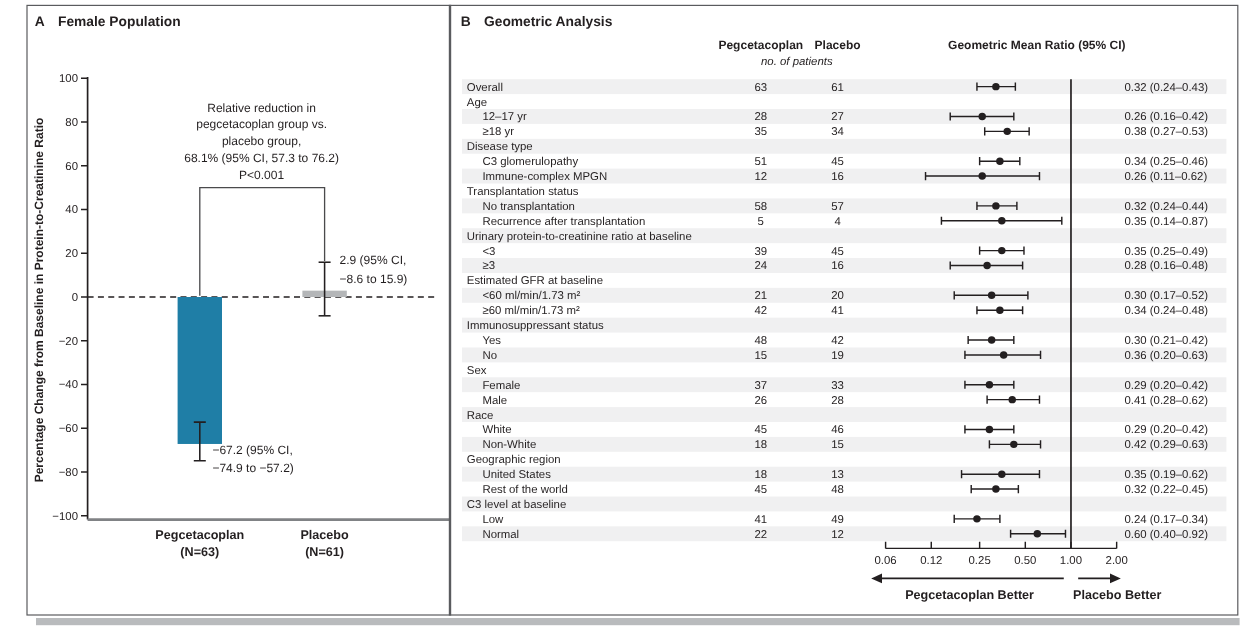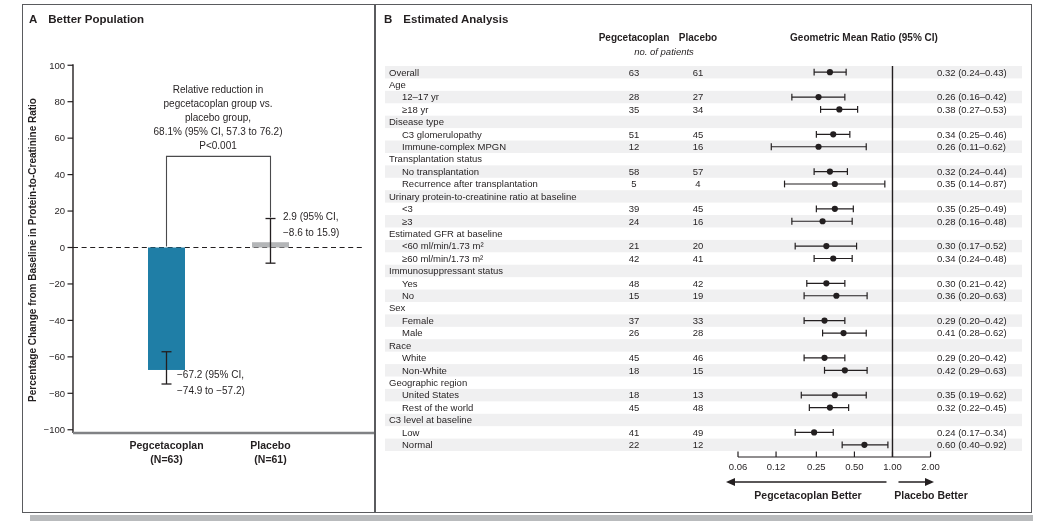--- a/index.html
+++ b/index.html
@@ -15,24 +15,24 @@
   .panel-title .letter{margin-right:11px;}
   svg{position:absolute;}
   svg text{font-family:"Liberation Sans",sans-serif;fill:#231f20;}
 </style>
 </head>
 <body>
 
 <div class="figure-box"></div>
 
 <div class="panel-title" style="left:29px;">
-  <span class="letter">A</span><span>Better Population</span>
+  <span class="letter">A</span><span>Female Population</span>
 </div>
 <div class="panel-title" style="left:384px;">
-  <span class="letter">B</span><span>Estimated Analysis</span>
+  <span class="letter">B</span><span>Geometric Analysis</span>
 </div>
 
 <svg id="panel-a-svg" style="left:22px;top:4px;" width="353" height="509" viewBox="0 0 353 509">
     <line x1="51" y1="243.5" x2="340" y2="243.5" stroke="#231f20" stroke-width="1.1" stroke-dasharray="5,3.6"></line>
     <rect x="126" y="243.5" width="37" height="122.47199999999998" fill="#1f7ea6"></rect>
     <line x1="144.5" y1="347.747" x2="144.5" y2="380.00525000000005" stroke="#231f20" stroke-width="1.3"></line>
     <line x1="139.5" y1="380.00525000000005" x2="149.5" y2="380.00525000000005" stroke="#231f20" stroke-width="1.3"></line>
     <line x1="139.5" y1="347.747" x2="149.5" y2="347.747" stroke="#231f20" stroke-width="1.3"></line>
     <rect x="230" y="238.21475" width="37" height="5.285249999999991" fill="#b4b6b8"></rect>
     <line x1="248.5" y1="214.52224999999999" x2="248.5" y2="259.1735" stroke="#231f20" stroke-width="1.3"></line>

